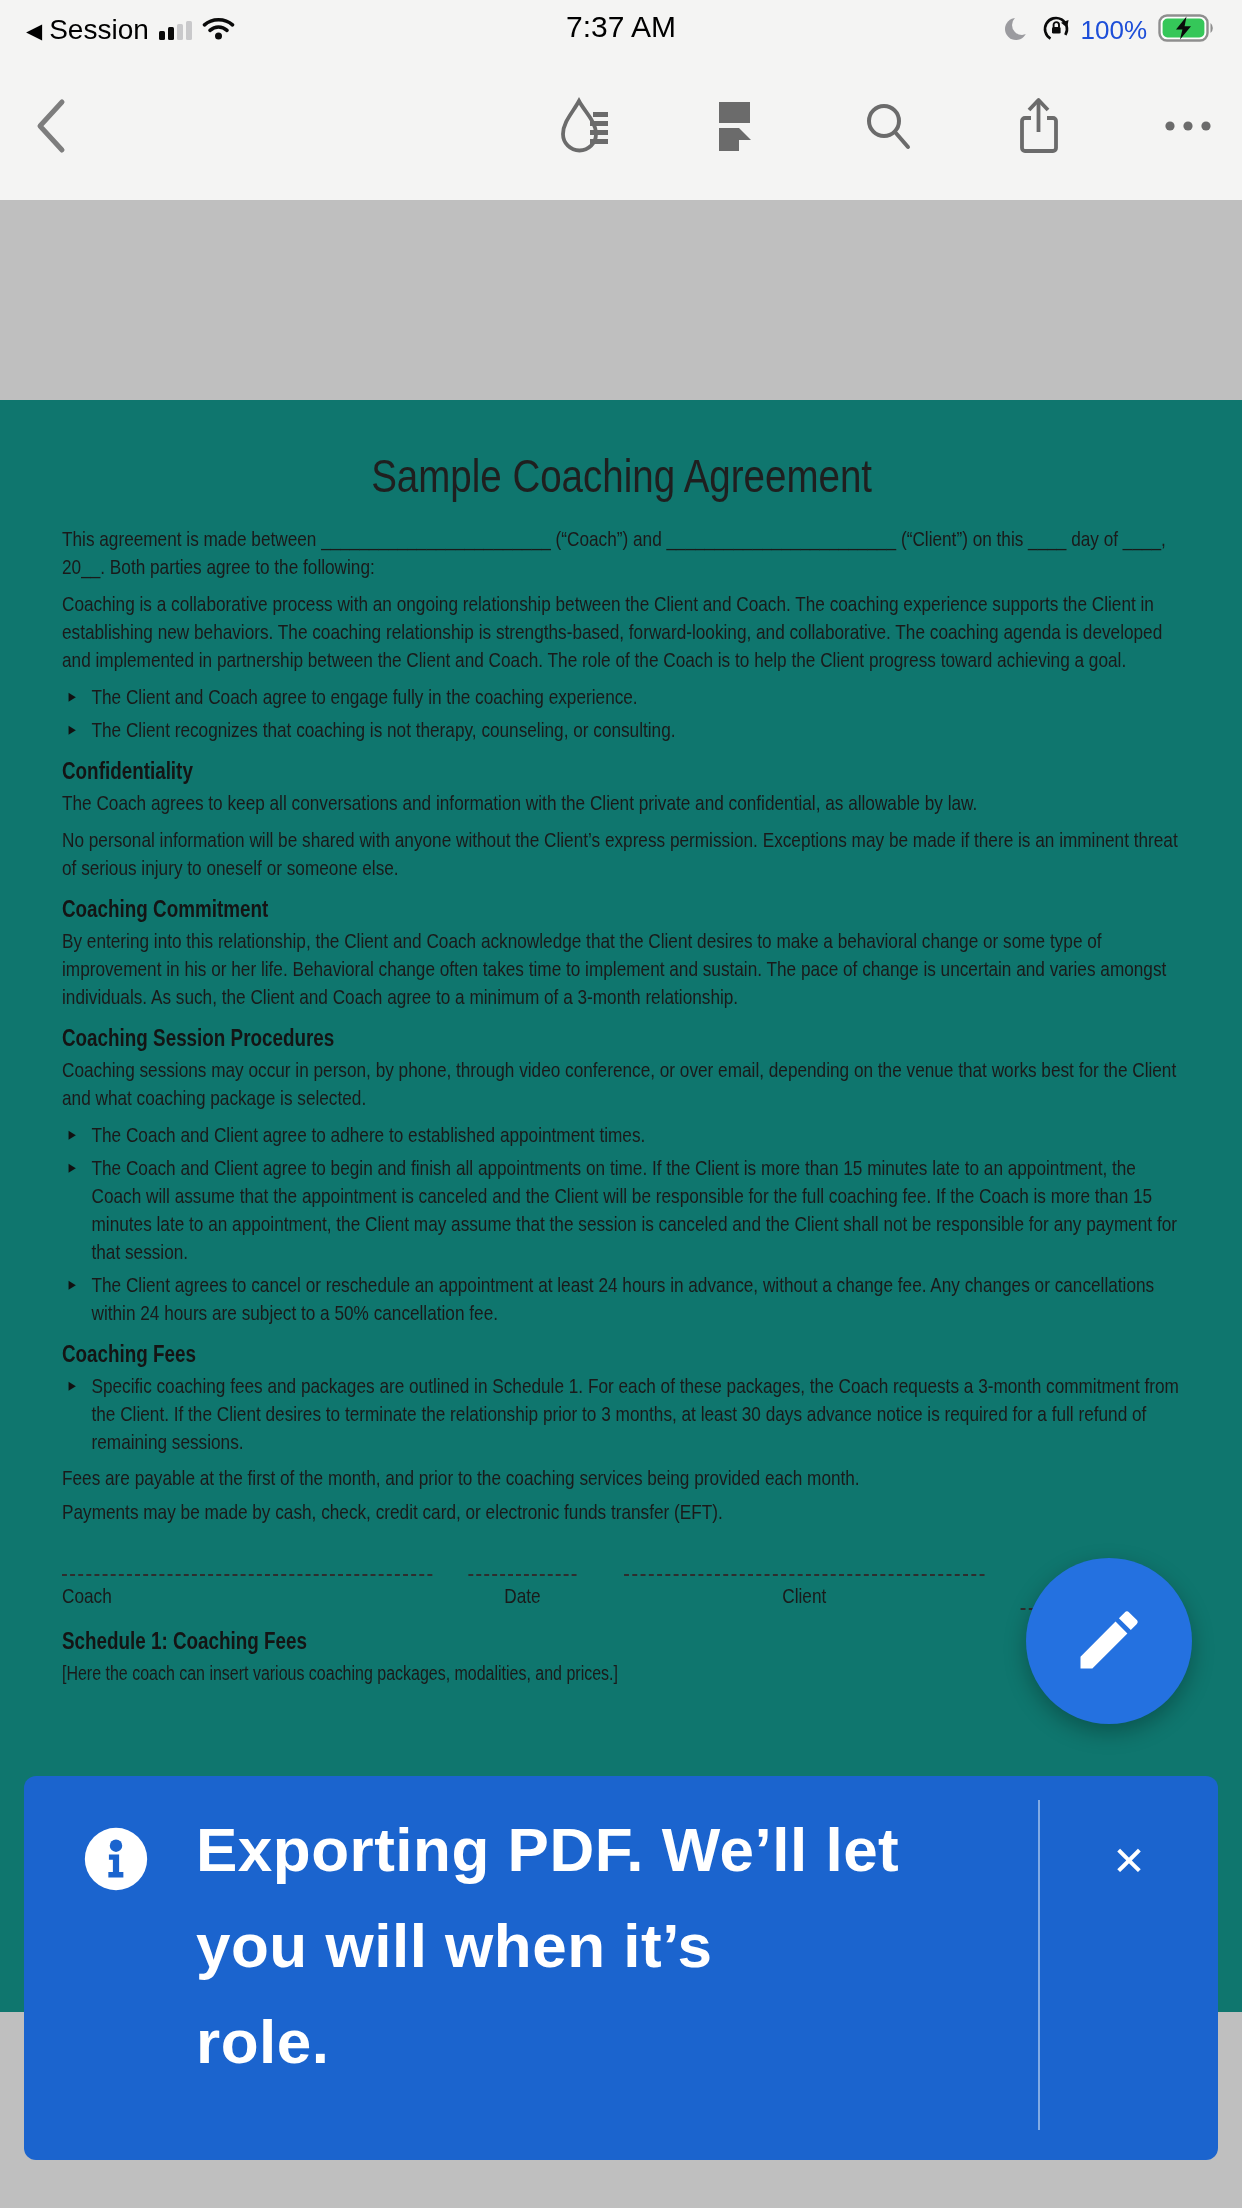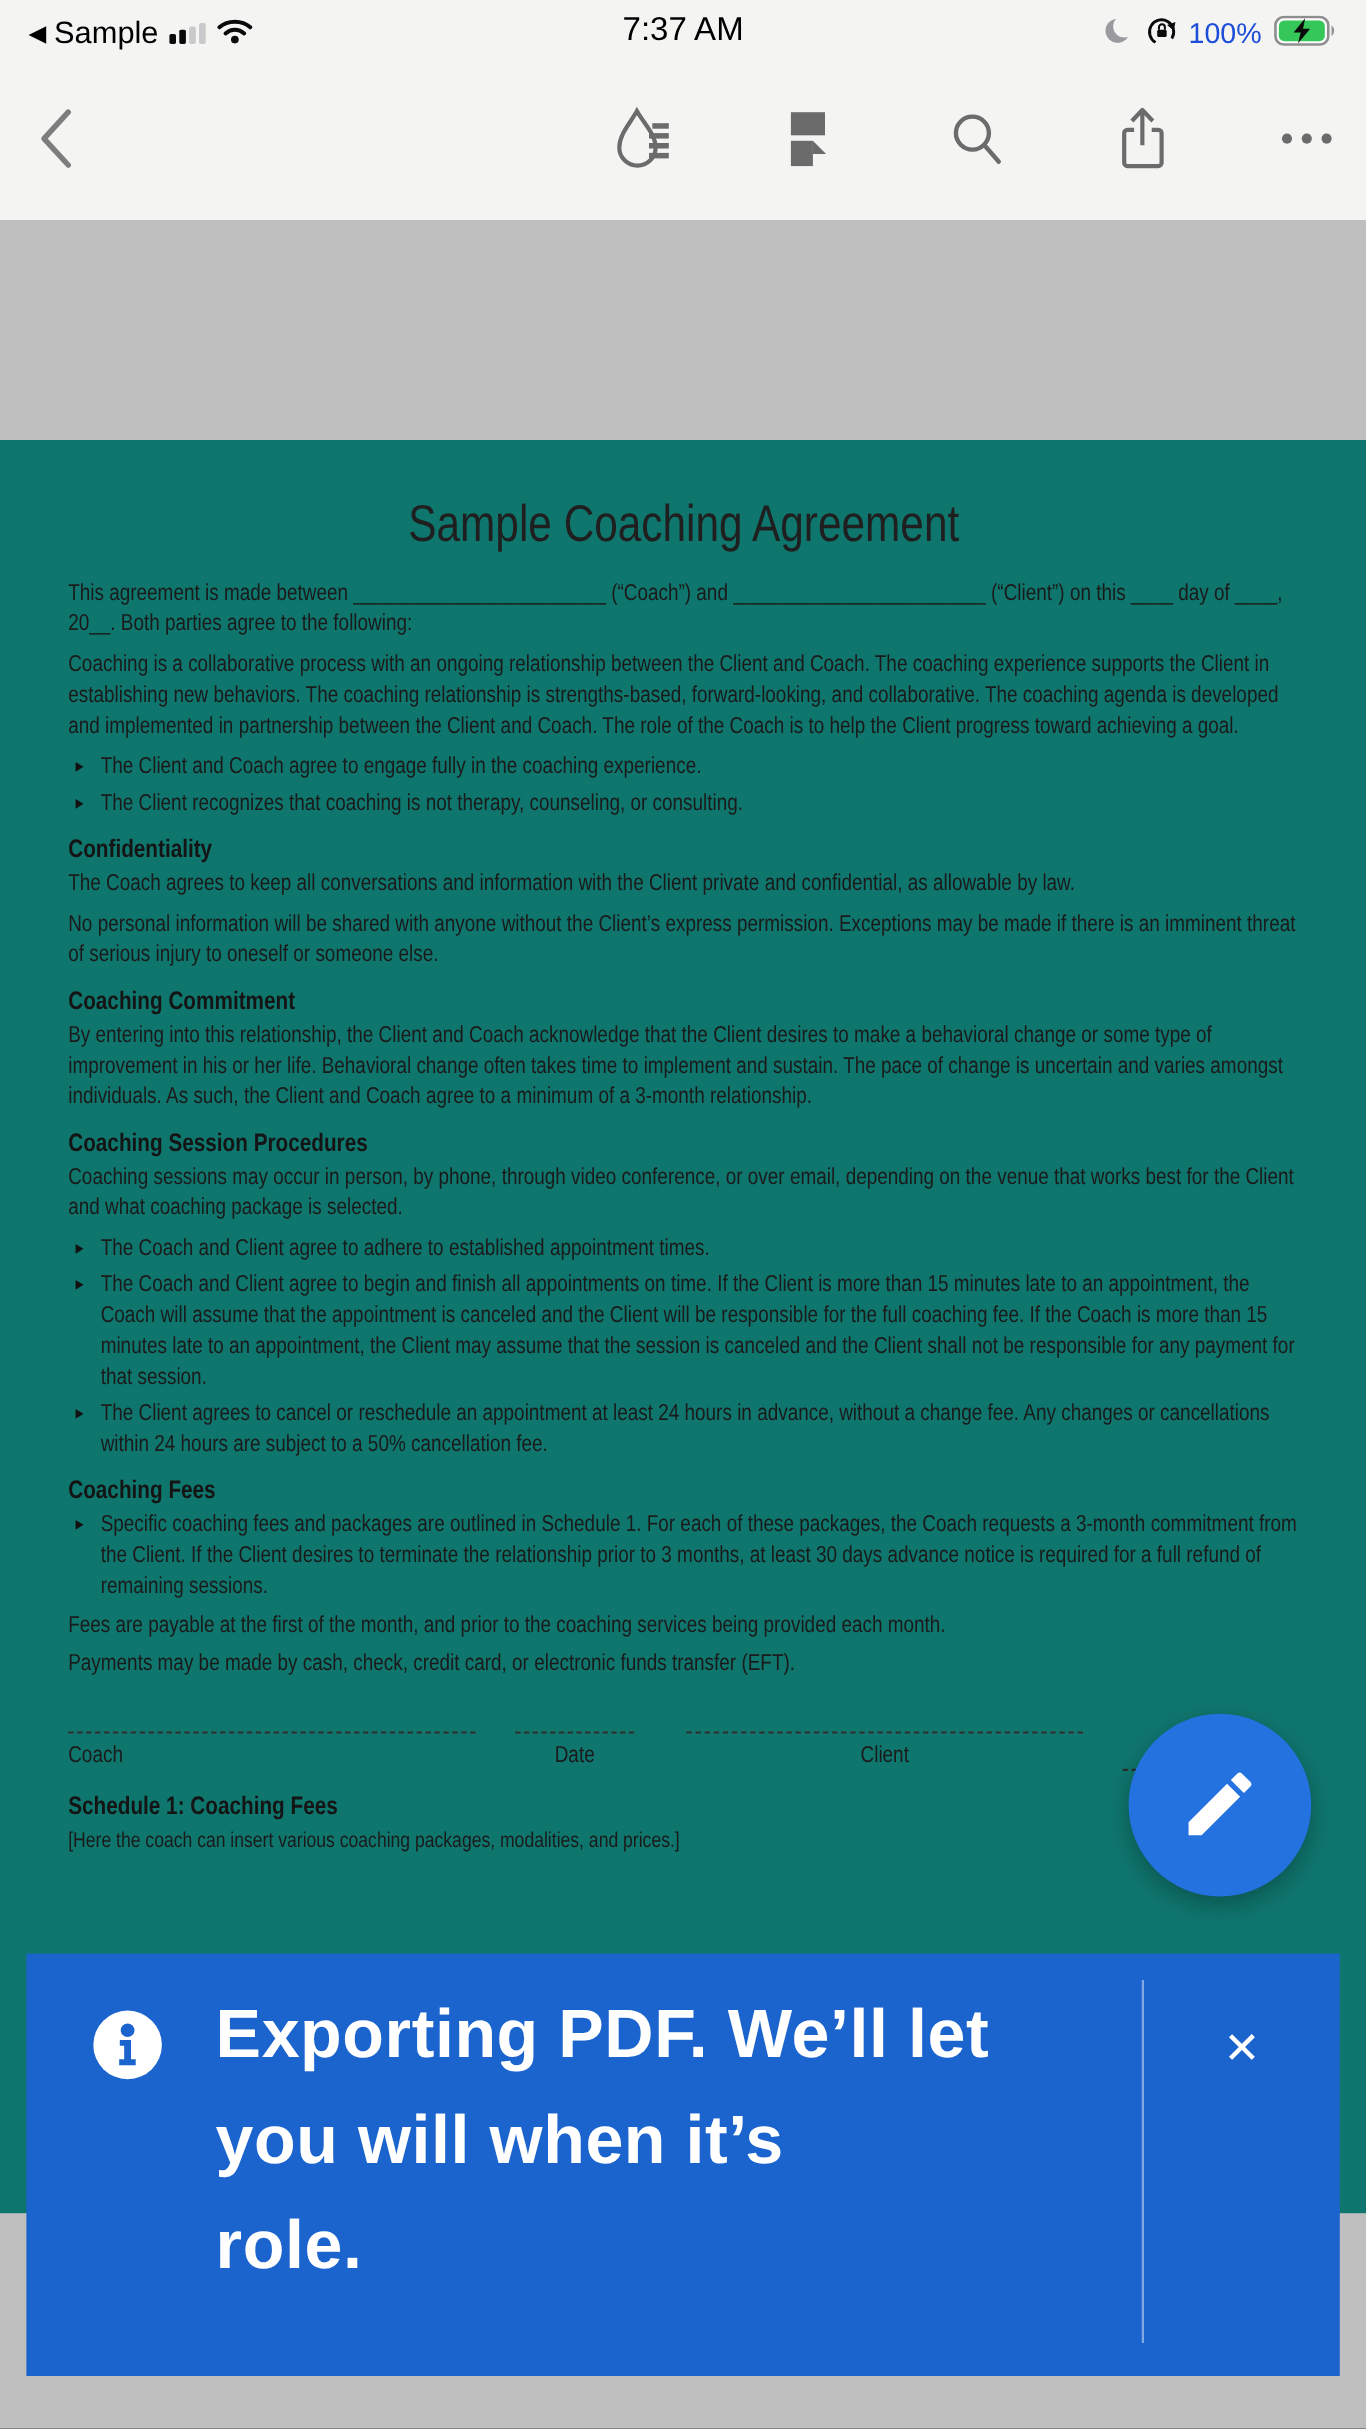--- a/index.html
+++ b/index.html
@@ -58,42 +58,42 @@
   .schedule-note { font-size:19.5px !important; }
 
   
   .fab { position:absolute; left:1026px; top:1558px; width:166px; height:166px;
     border-radius:50%; background:#2471e0; border:none; cursor:pointer;
     display:flex; align-items:center; justify-content:center;
     box-shadow:0 8px 22px rgba(0,0,0,0.28); }
 
   
   .toast { position:absolute; left:24px; top:1776px; width:1194px; height:384px;
-    background:#1b64ce; border-radius:0; }
+    background:#1b64ce; border-radius:12px; }
   .toast-info { position:absolute; left:58px; top:49px; width:68px; height:68px; }
   .toast-text { position:absolute; left:172px; top:26px; width:860px; color:#ffffff;
     font-size:62px; line-height:96px; font-weight:700; letter-spacing:0.5px; }
   .toast-divider { position:absolute; left:1014px; top:24px; bottom:30px; width:2px;
     background:rgba(255,255,255,0.45); }
   .toast-close { position:absolute; left:1077px; top:57px; width:56px; height:56px;
     background:none; border:none; cursor:pointer; color:#ffffff; font-size:40px;
     display:flex; align-items:center; justify-content:center; padding:0; }
 </style>
 </head>
 <body>
 
 <div class="frame">
 
   <div class="chrome">
 
     <div class="status-row">
       <div class="status-left">
         <div class="back-to-app">
           <span class="back-tri">◀</span>
-          <span>Sample</span>
+          <span>Session</span>
         </div>
         <div class="sig-bars">
           <div class="bar b1"></div>
             <div class="bar b2"></div>
             <div class="bar b3"></div>
             <div class="bar b4"></div>
         </div>
         <span>
           <svg width="33" height="24" viewBox="0 0 33 24" fill="none">
             <path d="M2.5 8.8 C 10 2.0 23 2.0 30.5 8.8" stroke="#0a0a0a" stroke-width="3.6" stroke-linecap="round"></path>

